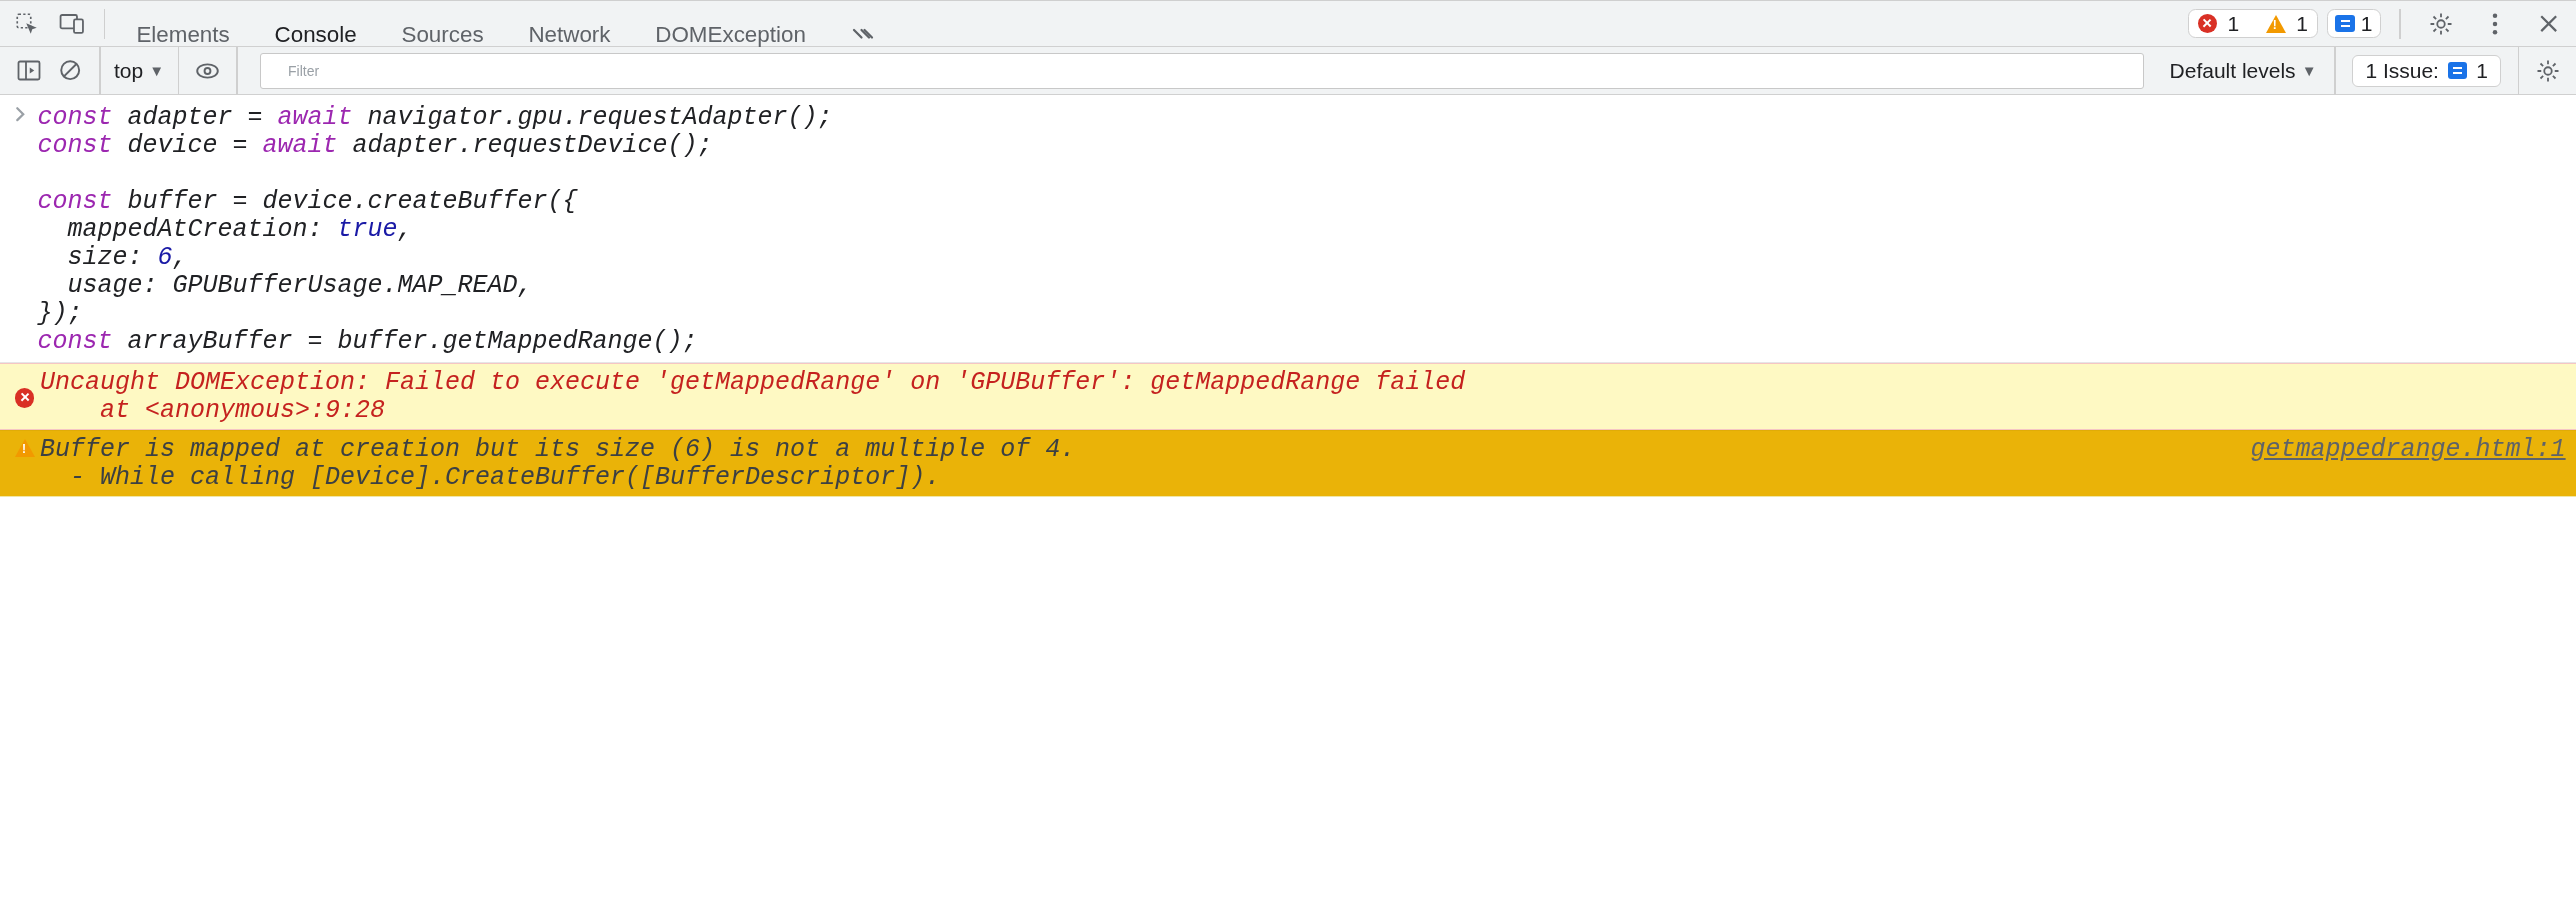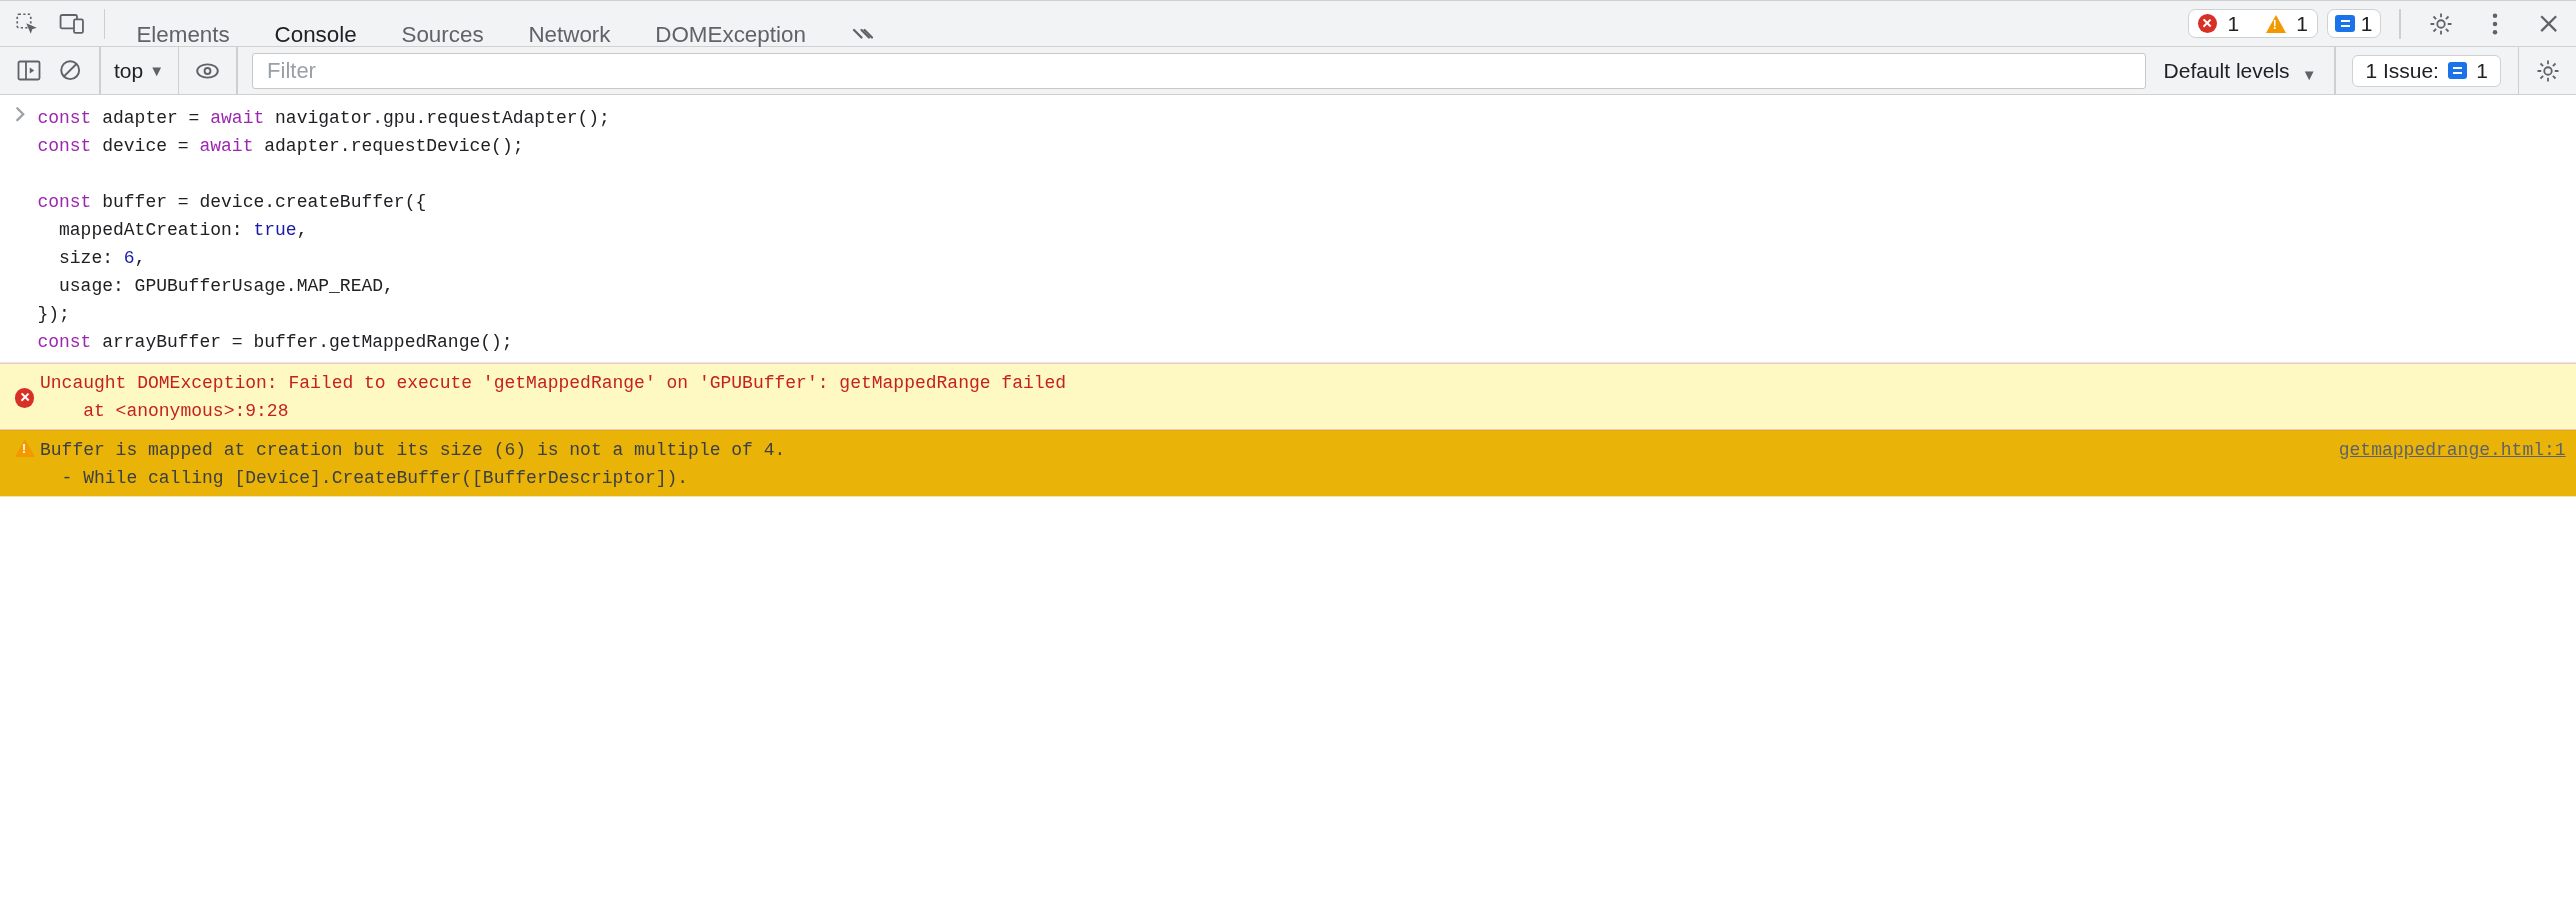--- a/index.html
+++ b/index.html
@@ -90,53 +90,54 @@
   .console-toolbar .icon-btn { width: 42px; cursor: pointer; }
   .sm-vline { width: 1.5px; background: #cfcfcf; height: 30px; margin: 0 7.5px; align-self: center; }
   .context-select {
     display: flex; align-items: center; gap: 6px;
     color: #202124;
     cursor: pointer;
     padding: 0 6px;
   }
   .filter-input {
     flex: 1;
-    margin: 0 7px;
+    margin: 0 15px;
     height: 36px;
     border: 1.5px solid #c8c8c8;
     border-radius: 3px;
     background: #fff;
-    padding: 0 14px;
-    font-size: 22px;
+    padding: 0 27px;
+    font-size: 14px;
     color: #5f6368;
   }
   .filter-input::placeholder { color: #9aa0a6; }
   .levels-select {
-    display: flex; align-items: flex-end; gap: 12px;
+    display: flex; align-items: center; gap: 6px;
     color: #202124; cursor: pointer;
     padding: 0 10.4px;
   }
   .issues-pill {
     display: flex; align-items: center; gap: 9px;
     border: 1.5px solid #d0d0d0;
     border-radius: 6px;
     background: #fff;
     padding: 3px 12px;
     color: #202124;
     cursor: pointer;
     margin: 0 9px;
   }
 
   
   .console-body {
     flex: 1;
     overflow: hidden;
     font-family: Menlo, Consolas, "Courier New", monospace;
-    font-size: 18px;
+    font-size: 25px;
     line-height: 28px;
+    font-style: italic;
   }
   .input-row {
     display: flex;
     padding: 9px 7.5px 6px 15px;
     border-bottom: 0.7px solid #e6e6e6;
   }
   .input-row .prompt {
     width: 22.4px;
     color: #1a73e8;
     font-family: Menlo, monospace;

